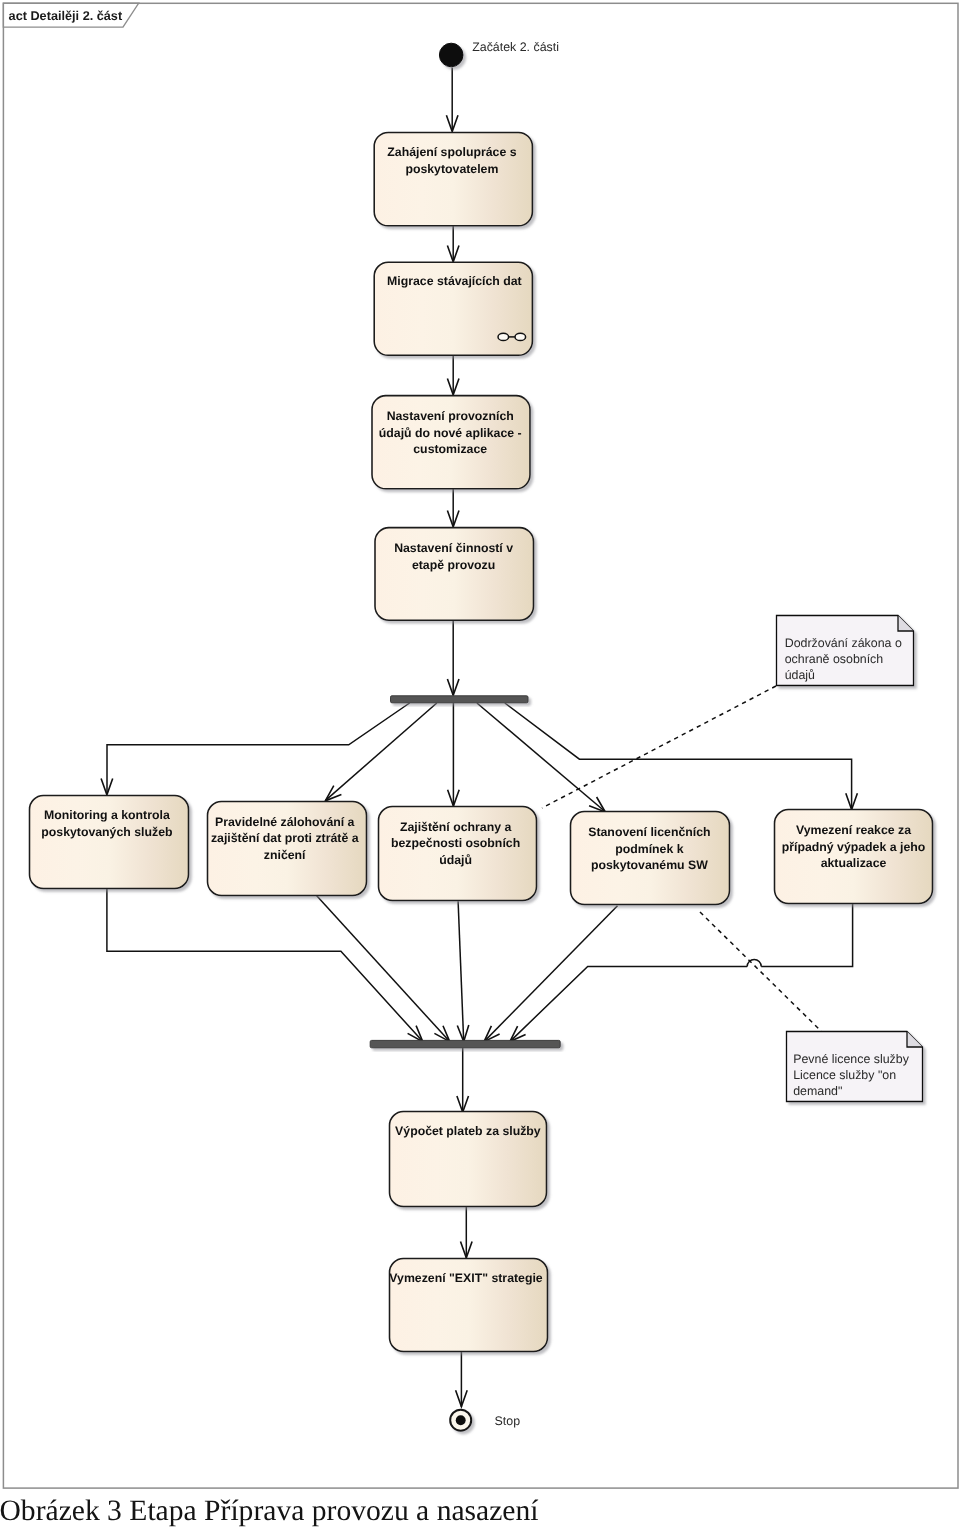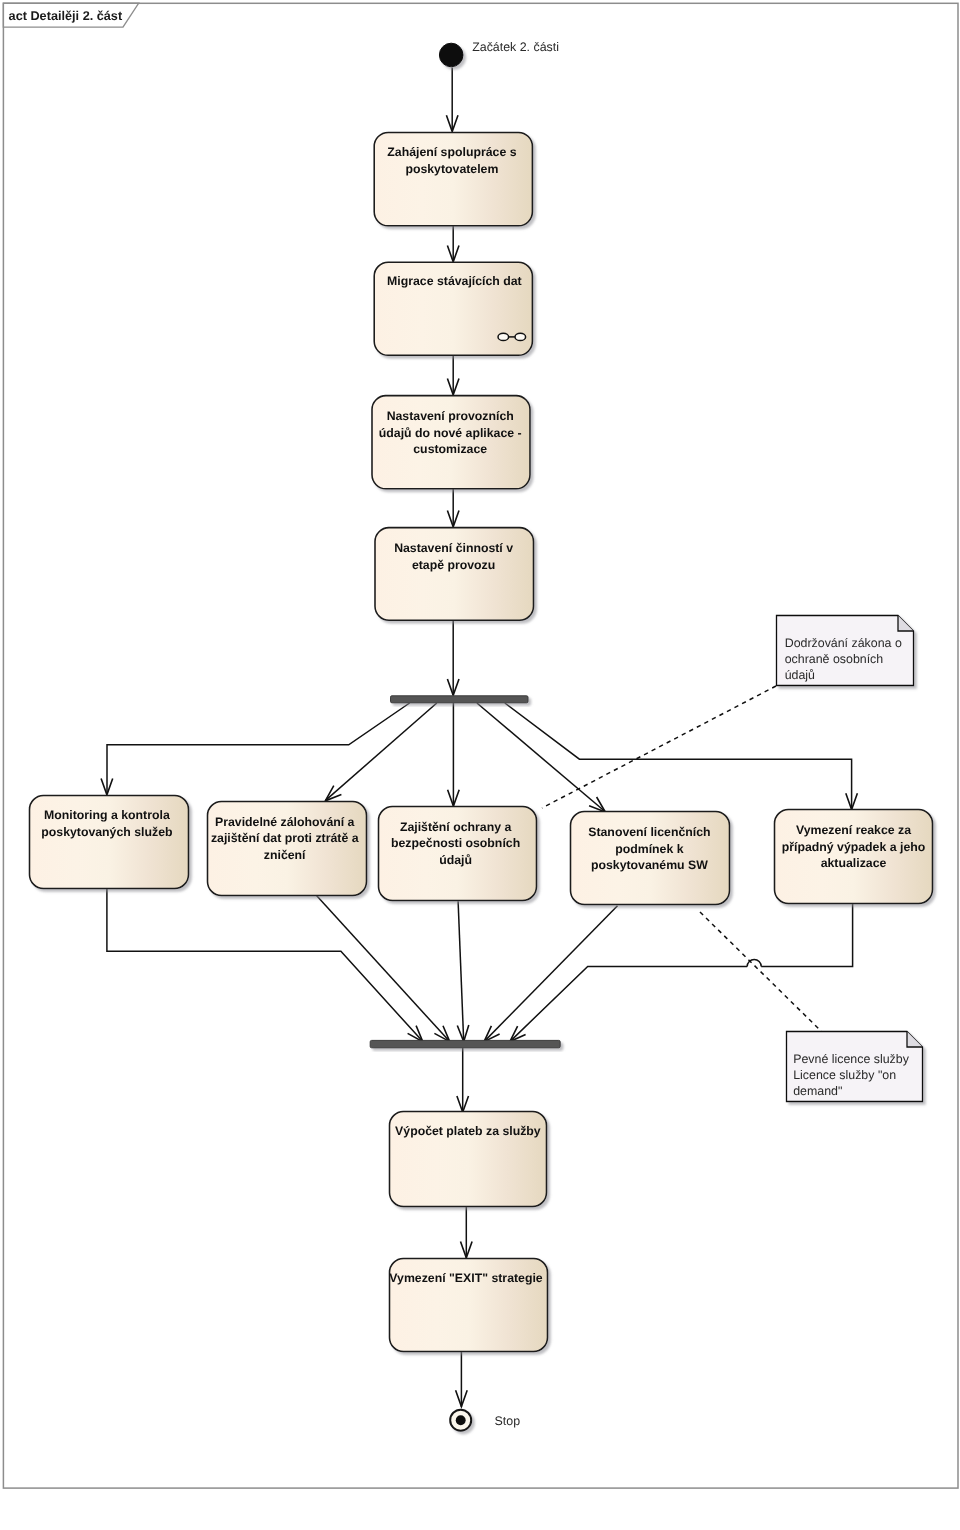--- a/index.html
+++ b/index.html
@@ -180,13 +180,14 @@
       <text class="note" x="784.7" y="646.9"><tspan x="784.7" y="646.90">Dodržování zákona o</tspan><tspan x="784.7" y="662.80">ochraně osobních</tspan><tspan x="784.7" y="678.70">údajů</tspan></text>
     </g>
 
     <g>
       <path d="M786.5 1031.5 H907 L922.5 1047 V1101.5 H786.5 Z" fill="#f6f3f7" stroke="#111111" stroke-width="1.3" filter="url(#sh)"></path>
       <path d="M907 1031.5 V1047 H922.5" fill="#dedce2" stroke="#111111" stroke-width="1.3"></path>
       <text class="note" x="793.2" y="1062.7"><tspan x="793.2" y="1062.70">Pevné licence služby</tspan><tspan x="793.2" y="1079.00">Licence služby "on</tspan><tspan x="793.2" y="1095.30">demand"</tspan></text>
     </g>
   </g>
 </svg>
+  <div class="cap">Obrázek 3 Etapa Příprava provozu a nasazení</div>
 </div>
 
 </body></html>

